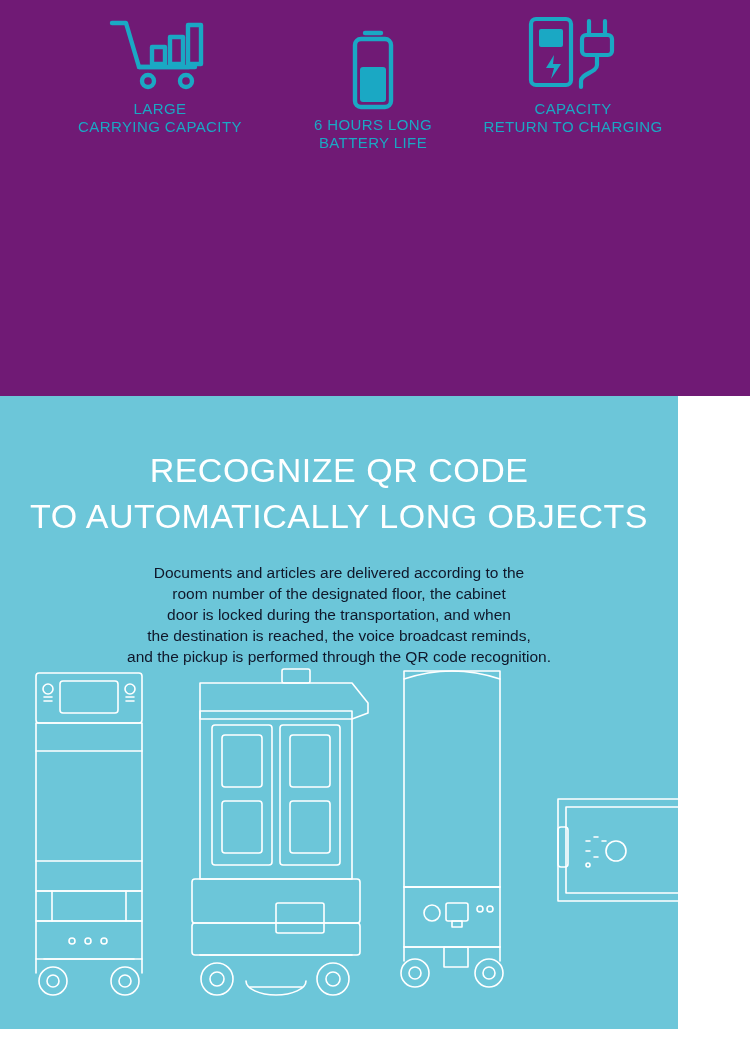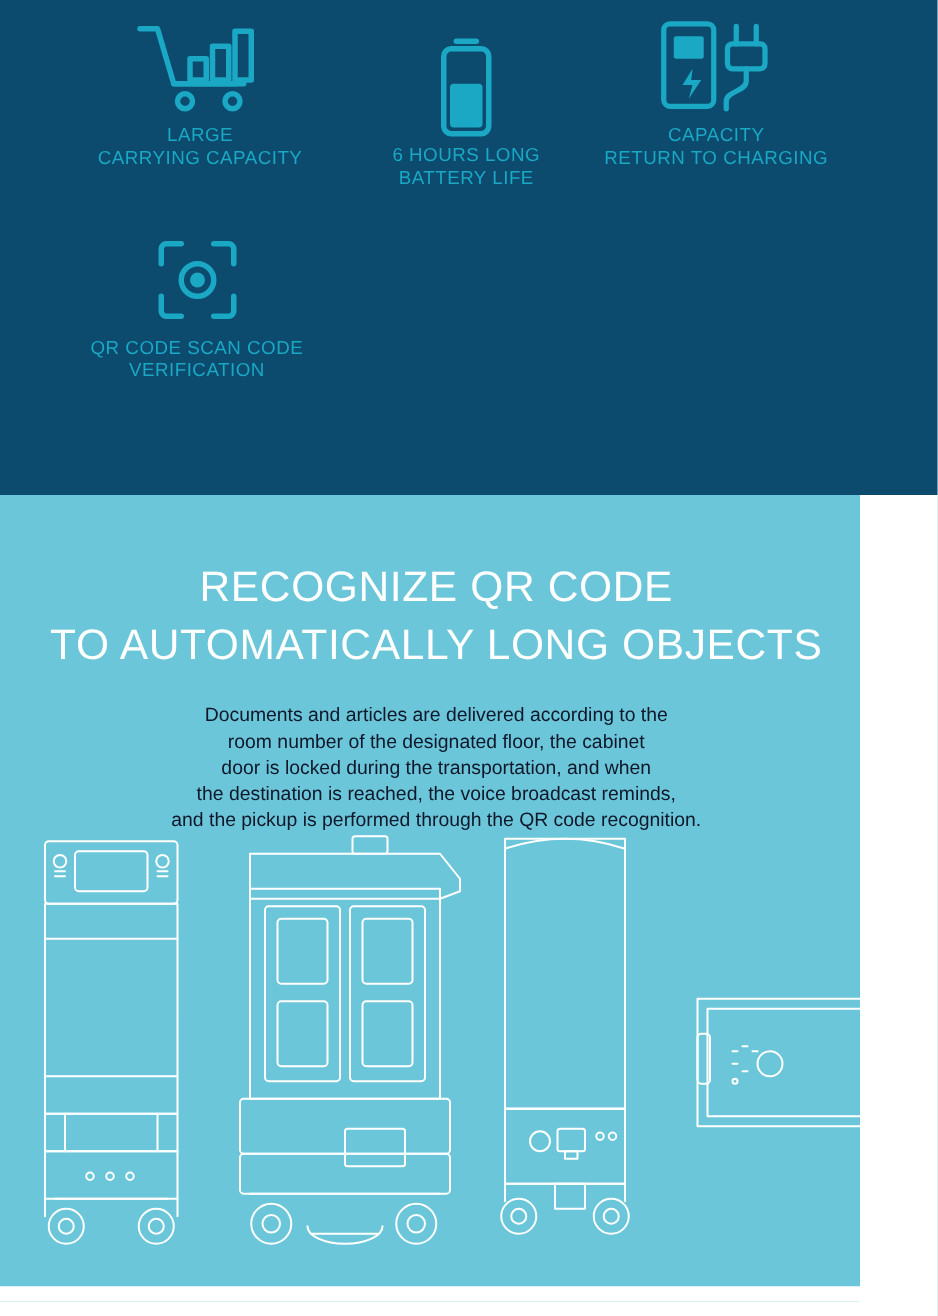--- a/index.html
+++ b/index.html
@@ -18,21 +18,21 @@
     width: 750px;
     height: 1053px;
     background: #ffffff;
   }
 
   
   .features {
     position: relative;
     width: 750px;
     height: 396px;
-    background: #0c4a6e;
+    background: #701a75;
   }
   .feature {
     position: absolute;
     text-align: center;
     color: #1aa8c4;
   }
   .feature .icon-wrap {
     height: 92px;
     display: flex;
     align-items: center;
@@ -52,21 +52,20 @@
   #feat-2 { left: 473px; top: 8px;  width: 200px; }
   #feat-3 { left: 55px;  top: 178px; width: 205px; }
 
   
   .qr-section {
     position: relative;
     width: 678px;
     height: 645px;
     background: #6cc6d9;
     overflow: hidden;
-    padding-left: 10px;
   }
   .qr-heading {
     color: #ffffff;
     text-align: center;
     font-size: 34px;
     line-height: 46px;
     letter-spacing: 0.5px;
     padding-top: 28px;
     font-weight: 400;
   }
@@ -143,34 +142,20 @@
           <path d="M29 42 l-8 13 h8 l-3 11 10 -15 h-8 z" fill="#1aa8c4" stroke="none"></path>
           <path d="M64 8 v14 M80 8 v14"></path>
           <rect x="57" y="22" width="30" height="20" rx="4"></rect>
           <path d="M72 42 v10 c0 8 -16 8 -16 16 v6"></path>
         </svg>
       </div>
       <div class="caption">CAPACITY
 RETURN TO CHARGING</div>
     </div>
 
-    <div class="feature" id="feat-3">
-      <div class="icon-wrap">
-        <svg width="66" height="66" viewBox="0 0 66 66" fill="none" stroke="#1aa8c4" stroke-width="4.4" stroke-linecap="round" stroke-linejoin="round">
-          <path d="M4 20 V8 c0-2 2-4 4-4 h12"></path>
-          <path d="M62 20 V8 c0-2-2-4-4-4 H46"></path>
-          <path d="M4 46 v12 c0 2 2 4 4 4 h12"></path>
-          <path d="M62 46 v12 c0 2-2 4-4 4 H46"></path>
-          <circle cx="33" cy="33" r="13"></circle>
-          <circle cx="33" cy="33" r="6" fill="#1aa8c4" stroke="none"></circle>
-        </svg>
-      </div>
-      <div class="caption">QR CODE SCAN CODE
-VERIFICATION</div>
-    </div>
 
   </section>
 
   <section class="qr-section">
 
     <h1 class="qr-heading">
       <span>RECOGNIZE QR CODE</span>
       <span class="line2">TO AUTOMATICALLY LONG OBJECTS</span>
     </h1>
 

